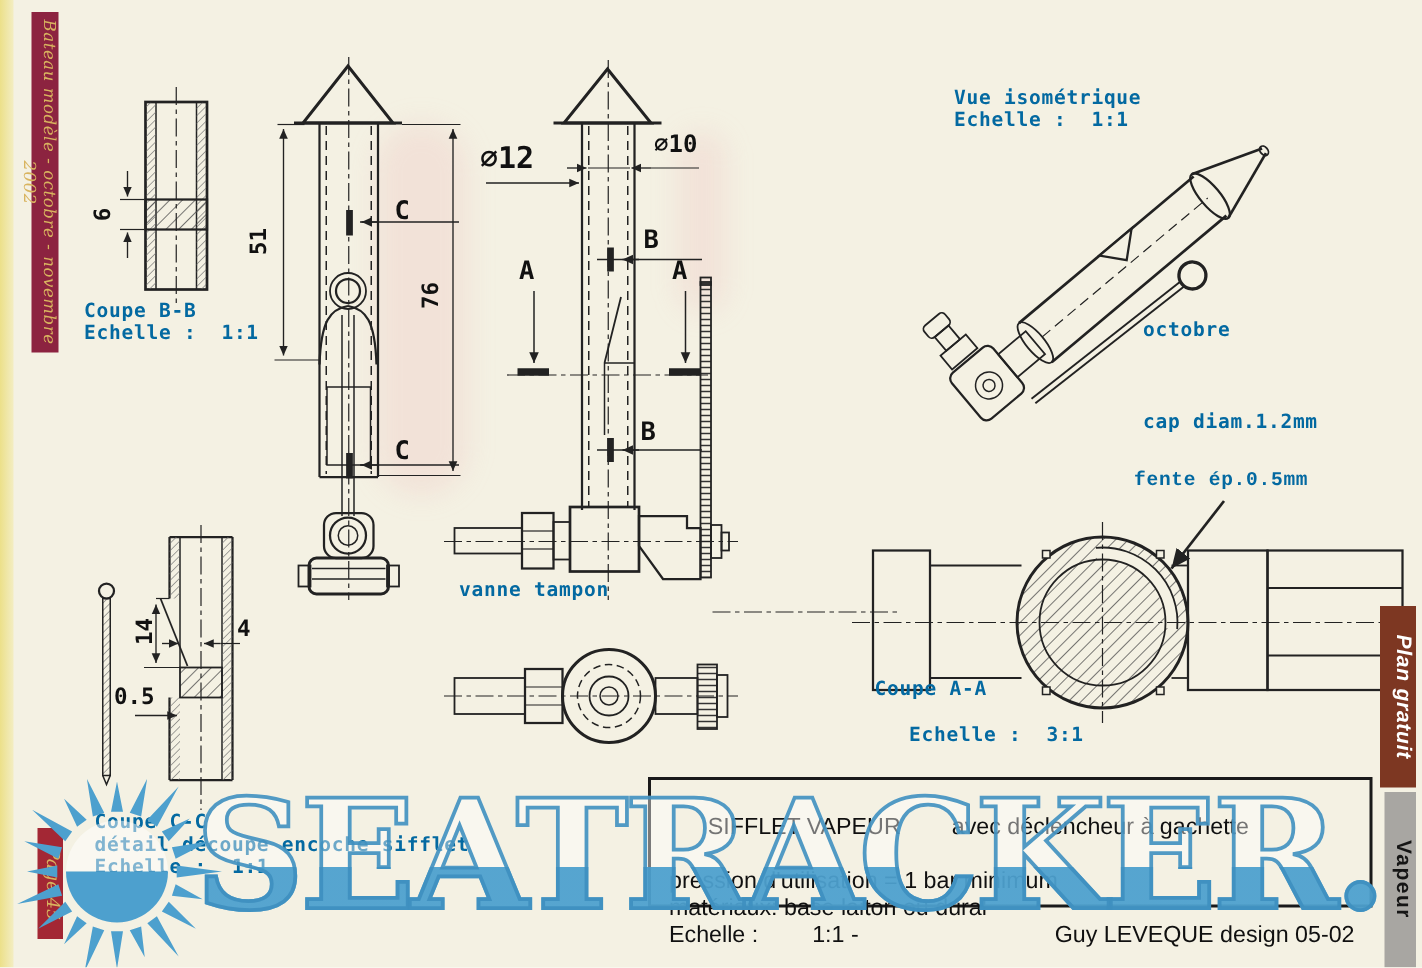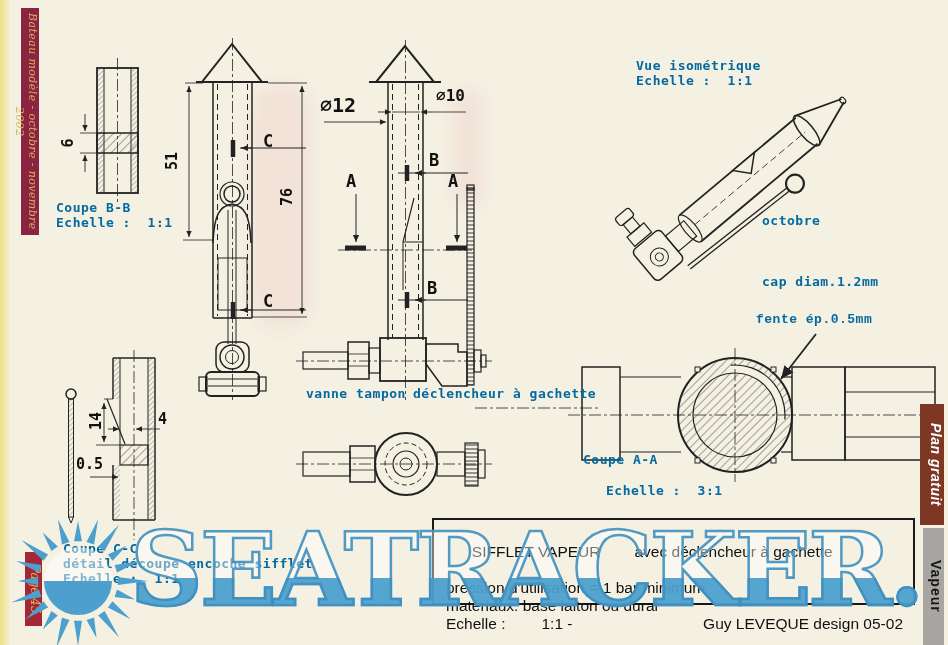--- a/index.html
+++ b/index.html
@@ -273,21 +273,20 @@
     </g>
   </svg>
 
   <div class="label" style="left:56px;top:200px;">Coupe B-B</div>
   <div class="label" style="left:56px;top:215px;">Echelle :  1:1</div>
   <div class="label" style="left:636px;top:58px;">Vue isométrique</div>
   <div class="label" style="left:636px;top:73px;">Echelle :  1:1</div>
   <div class="label" style="left:762px;top:213px;">octobre</div>
   <div class="label" style="left:762px;top:240px;margin-top:34px;">cap diam.1.2mm</div>
   <div class="label" style="left:306px;top:386px;">vanne tampon</div>
-  <div class="label" style="left:413px;top:386px;">déclencheur à gachette</div>
   <div class="label" style="left:756px;top:312px;font-family:Liberation Mono, monospace;">fente ép.0.5mm</div>
   <div class="label" style="left:583px;top:452px;">Coupe A-A</div>
   <div class="label" style="left:583px;top:483px;margin-left:23px;">Echelle :  3:1</div>
   <div class="label" style="left:63px;top:541px;">Coupe C-C</div>
   <div class="label" style="left:63px;top:556px;">détail découpe encoche sifflet</div>
   <div class="label" style="left:63px;top:571px;">Echelle :  1:1</div>
 
   <div class="dim rot" style="left:55px;top:134px;">6</div>
   <div class="dim rot" style="left:159px;top:152px;">51</div>
   <div class="dim rot" style="left:274px;top:188px;">76</div>

